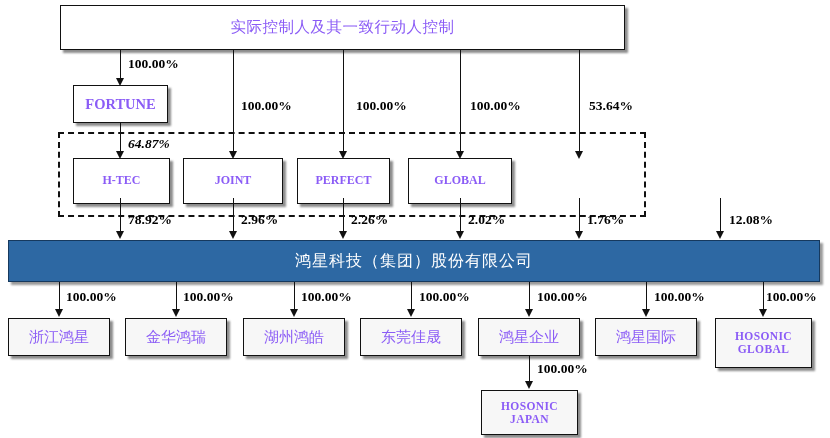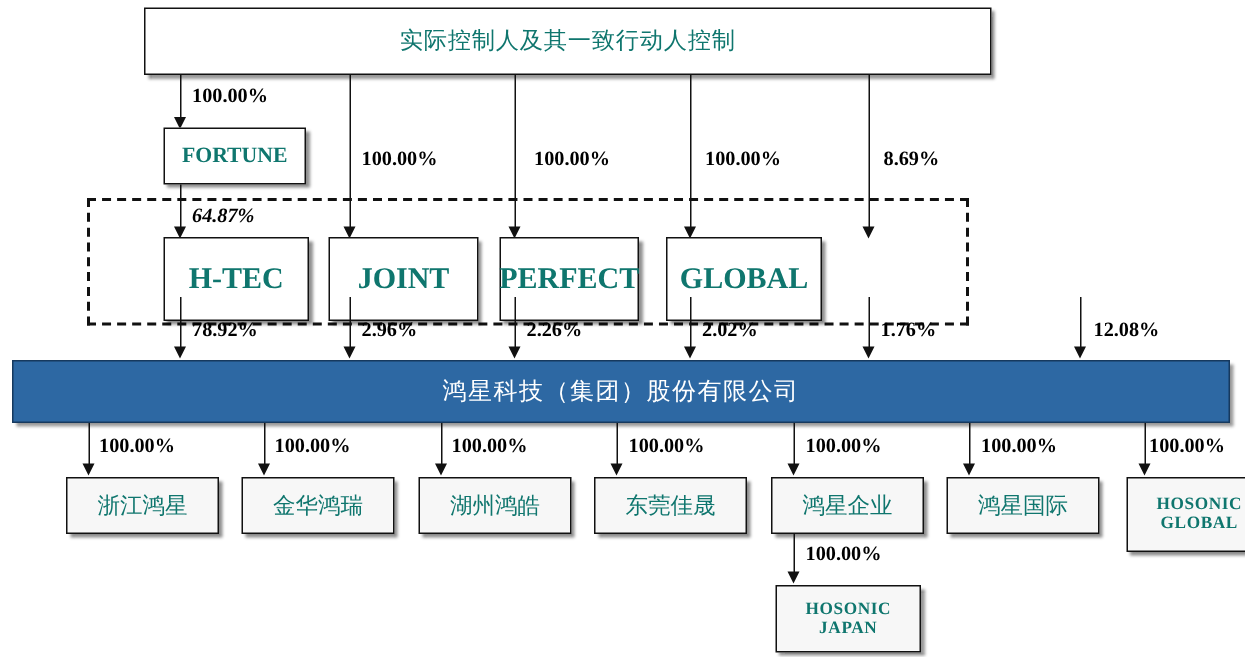--- a/index.html
+++ b/index.html
@@ -21,22 +21,21 @@
     position: absolute;
     box-sizing: border-box;
     background: #f7f7f7;
     border: 1.6px solid #111111;
     box-shadow: 2.5px 2.5px 2px rgba(0,0,0,0.45);
     display: flex;
     align-items: center;
     justify-content: center;
     text-align: center;
     line-height: 1.12;
-    color: #0f766e;
-    margin-left: 36px;
+    color: #8b5cf6;
   }
   .box.white { background: #ffffff; }
 
   .cn {
     font-family: "DejaVu Sans", "Liberation Sans", sans-serif;
     font-weight: 400;
   }
   .en {
     font-family: "Liberation Serif", "DejaVu Serif", serif;
     font-weight: bold;
@@ -58,21 +57,21 @@
   
   #dashed-group {
     position: absolute;
     left: 58px; top: 132px; width: 588px; height: 85px;
     border: 2.2px dashed #111111;
     box-sizing: border-box;
     background: transparent;
   }
 
   
-  .t2 { top: 158px; height: 56px; font-size: 20px; }
+  .t2 { top: 158px; height: 46px; font-size: 12px; }
   #htec-box    { left: 73px;  width: 97px; }
   #joint-box   { left: 183px; width: 100px; }
   #perfect-box { left: 297px; width: 93px; }
   #dynamic-box { left: 408px; width: 104px; }
   #lyh-box     { left: 530px; width: 98px; }
   #other-box   { left: 653px; width: 135px; height: 40px; top: 158px; font-size: 15px; }
 
   
   #main-company {
     position: absolute;
@@ -149,21 +148,21 @@
   <div class="vline" style="left:343px; top:50px; height:103px;"></div>
   <div class="arrowhead" style="left:338.5px; top:151px;"></div>
   <span class="pct" style="left:356px; top:98px;">100.00%</span>
 
   <div class="vline" style="left:460px; top:50px; height:103px;"></div>
   <div class="arrowhead" style="left:455.5px; top:151px;"></div>
   <span class="pct" style="left:470px; top:98px;">100.00%</span>
 
   <div class="vline" style="left:579px; top:50px; height:103px;"></div>
   <div class="arrowhead" style="left:574.5px; top:151px;"></div>
-  <span class="pct" style="left:589px; top:98px;">8.69%</span>
+  <span class="pct" style="left:589px; top:98px;">53.64%</span>
 
   <div class="box white en" id="fortune-box">FORTUNE</div>
 
   <div class="vline" style="left:120px; top:123px; height:30px;"></div>
   <div class="arrowhead" style="left:115.5px; top:151px;"></div>
   <span class="pct" style="left:128px; top:136px;font-style:italic;">64.87%</span>
 
   <div id="dashed-group"></div>
 
   <div class="box white en t2" id="htec-box">H-TEC</div>

